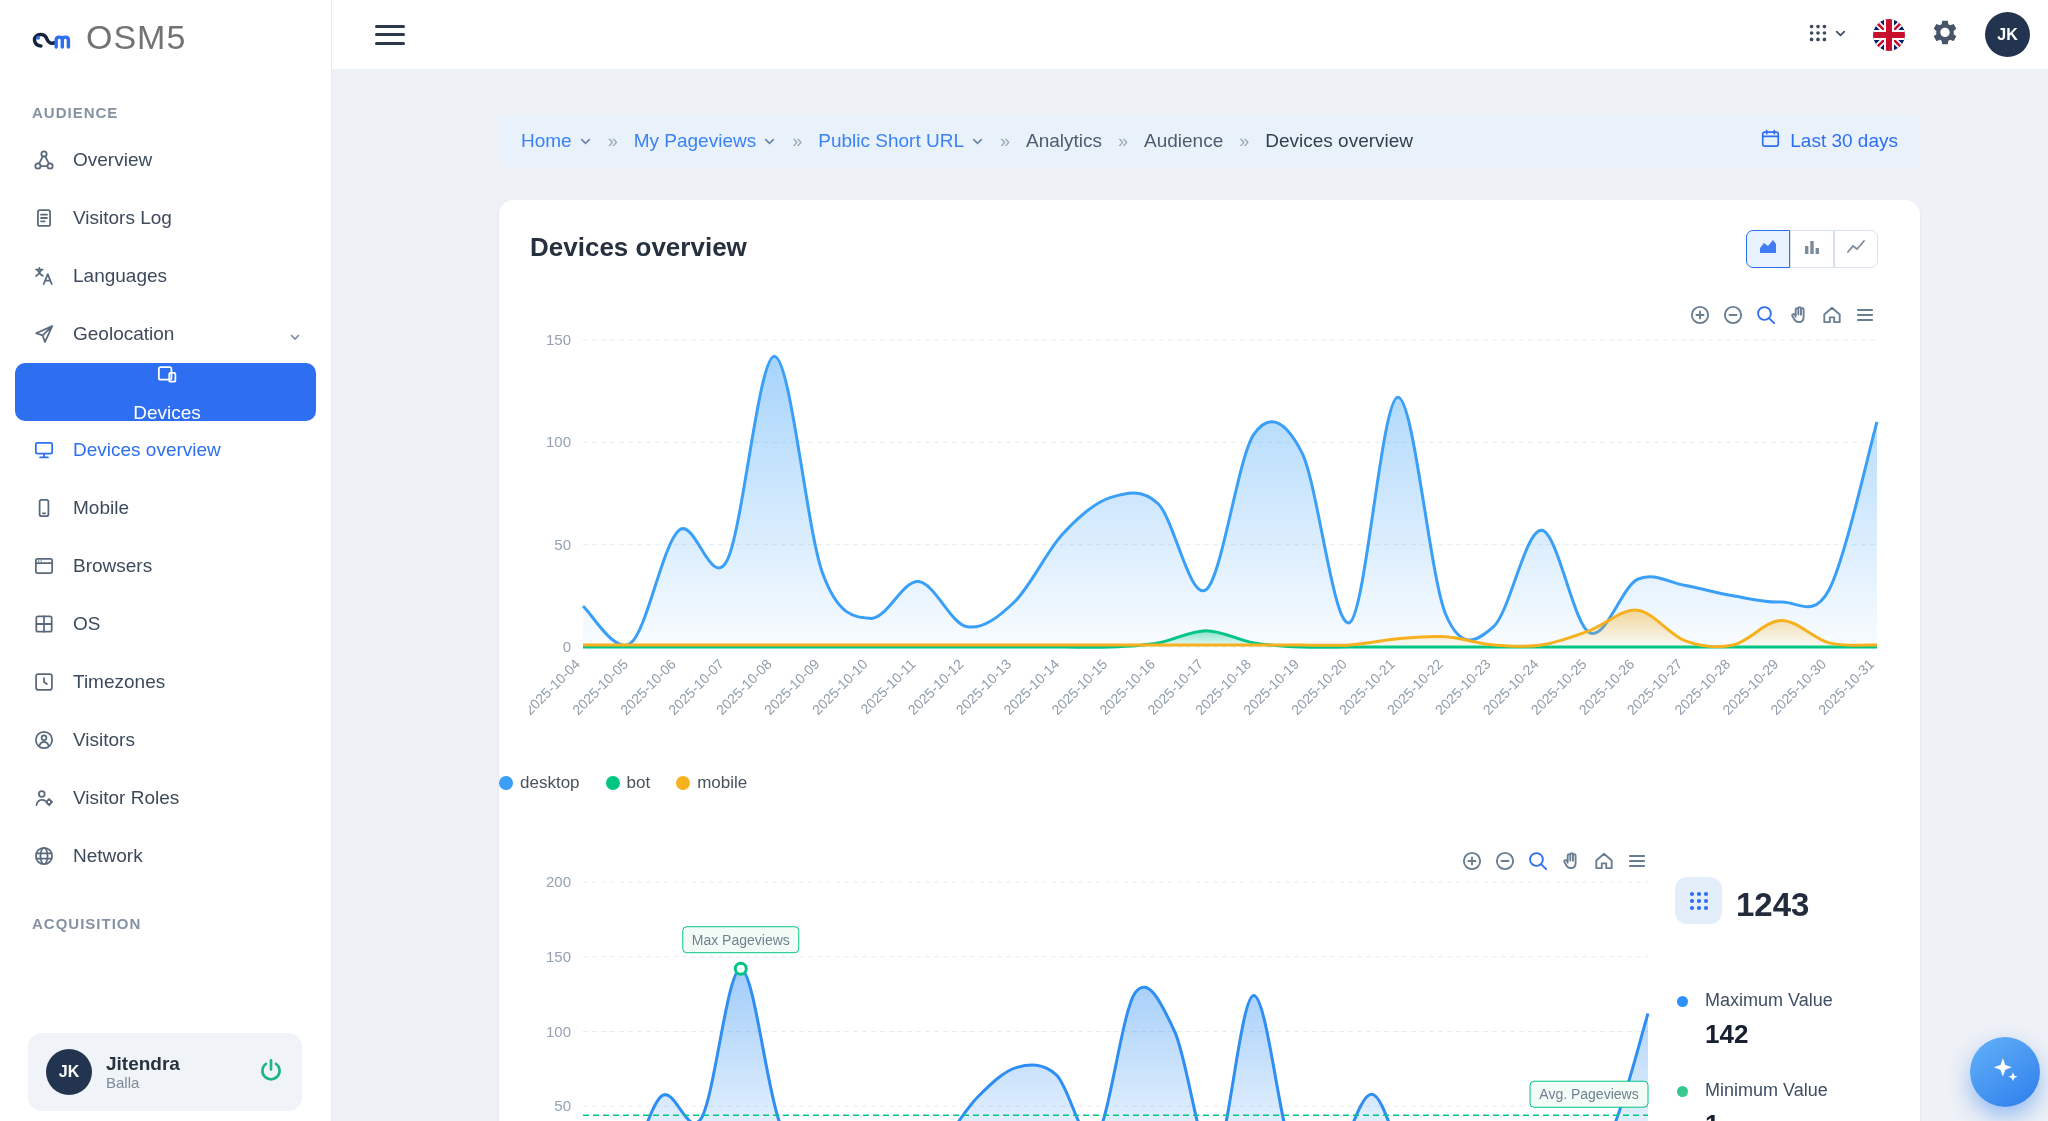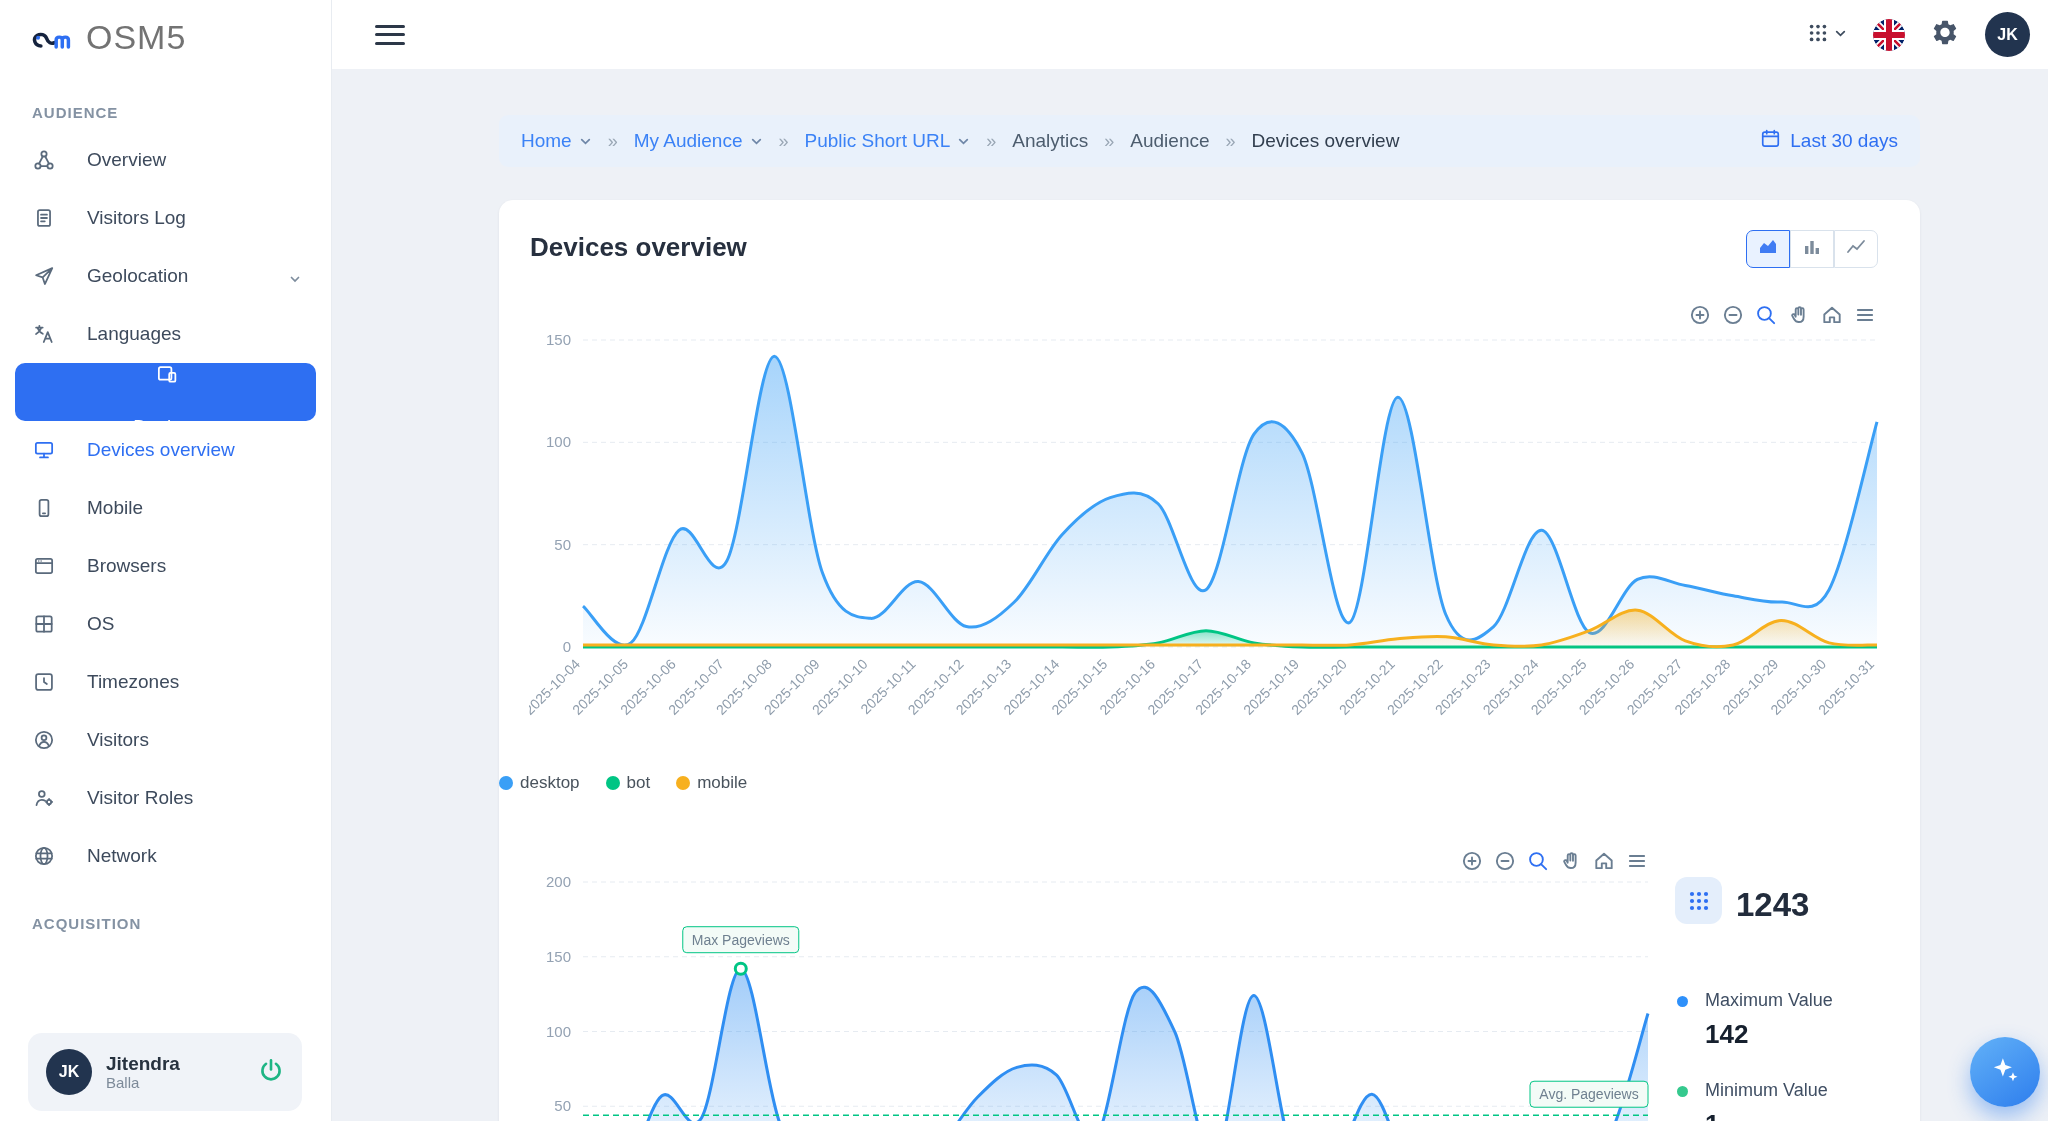--- a/index.html
+++ b/index.html
@@ -7,21 +7,21 @@
     font-family:"Liberation Sans", sans-serif; background:#eef1f6; color:#3d4a5c; }
   svg text { font-family:"Liberation Sans", sans-serif; }
 
   
   .sidebar { position:fixed; left:0; top:0; width:332px; height:1121px; background:#fff;
     border-right:1px solid #e8ecf1; z-index:20; }
   .logo-row { height:74px; display:flex; align-items:center; padding-left:30px; gap:8px; }
   .logo-text { font-size:34px; font-weight:400; color:#737373; letter-spacing:1px; }
   .section-label { margin:30px 0 10px 32px; font-size:15px; font-weight:700; color:#8492a3; letter-spacing:1px; }
   .nav { padding:0 15px; }
-  .nav-item { height:58px; display:flex; align-items:center; gap:31px; padding:0 14px 0 17px;
+  .nav-item { height:58px; display:flex; align-items:center; gap:17px; padding:0 14px 0 17px;
     border-radius:10px; font-size:19px; color:#3d4a5c; cursor:pointer; }
   .nav-icon { width:24px; height:24px; display:flex; align-items:center; justify-content:center; color:#5a6a7c; }
   .nav-icon svg { stroke:currentColor; fill:none; stroke-width:1.6; stroke-linecap:round; stroke-linejoin:round; }
   .nav-item.active { background:#2e6ff2; color:#fff;flex-direction:column; }
   .nav-item.active .nav-icon { color:#fff; }
   .nav-item.sub { color:#2e6ff2; }
   .nav-item.sub .nav-icon { color:#2e6ff2; }
   .nav-spacer { flex:1; }
   .chev { width:14px; height:14px; }
   .user-card { position:absolute; left:28px; right:29px; bottom:10px; height:78px; background:#f0f3f8;
@@ -132,39 +132,39 @@
             <rect x="4.5" y="2.8" width="11" height="14.4" rx="1.6"></rect>
             <path d="M7.3 7h5.4M7.3 10h5.4M7.3 13h3.4"></path>
           </svg>
       </span>
       <span class="nav-label">Visitors Log</span>
     </div>
 
     <div class="nav-item">
       <span class="nav-icon">
         <svg width="22" height="22" viewBox="0 0 20 20">
+            <path d="M2.8 4.2h6M5.8 2.6v1.6M7.6 4.2c-.9 2.6-2.6 4.6-4.8 5.8M4.2 4.6c.9 2.4 2.7 4.3 4.7 5.2M9.8 17.3l3.6-9 3.6 9M11.2 14.1h4.4"></path>
+          </svg>
+      </span>
+      <span class="nav-label">Languages</span>
+    </div>
+
+    <div class="nav-item">
+      <span class="nav-icon">
+        <svg width="22" height="22" viewBox="0 0 20 20">
             <path d="M17.5 2.8 2.8 9.3l6 2 2 6 6.7-14.5zM8.8 11.3l8.7-8.5"></path>
           </svg>
       </span>
       <span class="nav-label">Geolocation</span>
       <span class="nav-spacer"></span>
       <span class="chev">
         <svg width="14" height="14" viewBox="0 0 14 14">
             <path d="M3.5 5.5 7 9l3.5-3.5" stroke="#7d8c9d" stroke-width="1.7" fill="none" stroke-linecap="round"></path>
           </svg>
       </span>
-    </div>
-
-    <div class="nav-item">
-      <span class="nav-icon">
-        <svg width="22" height="22" viewBox="0 0 20 20">
-            <path d="M2.8 4.2h6M5.8 2.6v1.6M7.6 4.2c-.9 2.6-2.6 4.6-4.8 5.8M4.2 4.6c.9 2.4 2.7 4.3 4.7 5.2M9.8 17.3l3.6-9 3.6 9M11.2 14.1h4.4"></path>
-          </svg>
-      </span>
-      <span class="nav-label">Languages</span>
     </div>
 
     <div class="nav-item active">
       <span class="nav-icon">
         <svg width="22" height="22" viewBox="0 0 20 20">
             <rect x="2.6" y="3.8" width="11.4" height="11.4" rx="1.6"></rect>
             <rect x="12" y="9" width="5.6" height="8" rx="1.2"></rect>
           </svg>
       </span>
       <span class="nav-label">Devices</span>
@@ -339,21 +339,21 @@
   <div class="crumb-bar">
     <div class="crumbs">
       <span class="crumb link">
         <span>Home</span>
         <svg width="13" height="13" viewBox="0 0 12 12">
             <path d="M2.5 4.2 6 7.7l3.5-3.5" stroke="#6f87a8" stroke-width="1.6" fill="none" stroke-linecap="round"></path>
           </svg>
       </span>
       <span class="sep">»</span>
       <span class="crumb link">
-        <span>My Audience</span>
+        <span>My Pageviews</span>
         <svg width="13" height="13" viewBox="0 0 12 12">
             <path d="M2.5 4.2 6 7.7l3.5-3.5" stroke="#6f87a8" stroke-width="1.6" fill="none" stroke-linecap="round"></path>
           </svg>
       </span>
       <span class="sep">»</span>
       <span class="crumb link">
         <span>Public Short URL</span>
         <svg width="13" height="13" viewBox="0 0 12 12">
             <path d="M2.5 4.2 6 7.7l3.5-3.5" stroke="#6f87a8" stroke-width="1.6" fill="none" stroke-linecap="round"></path>
           </svg>

